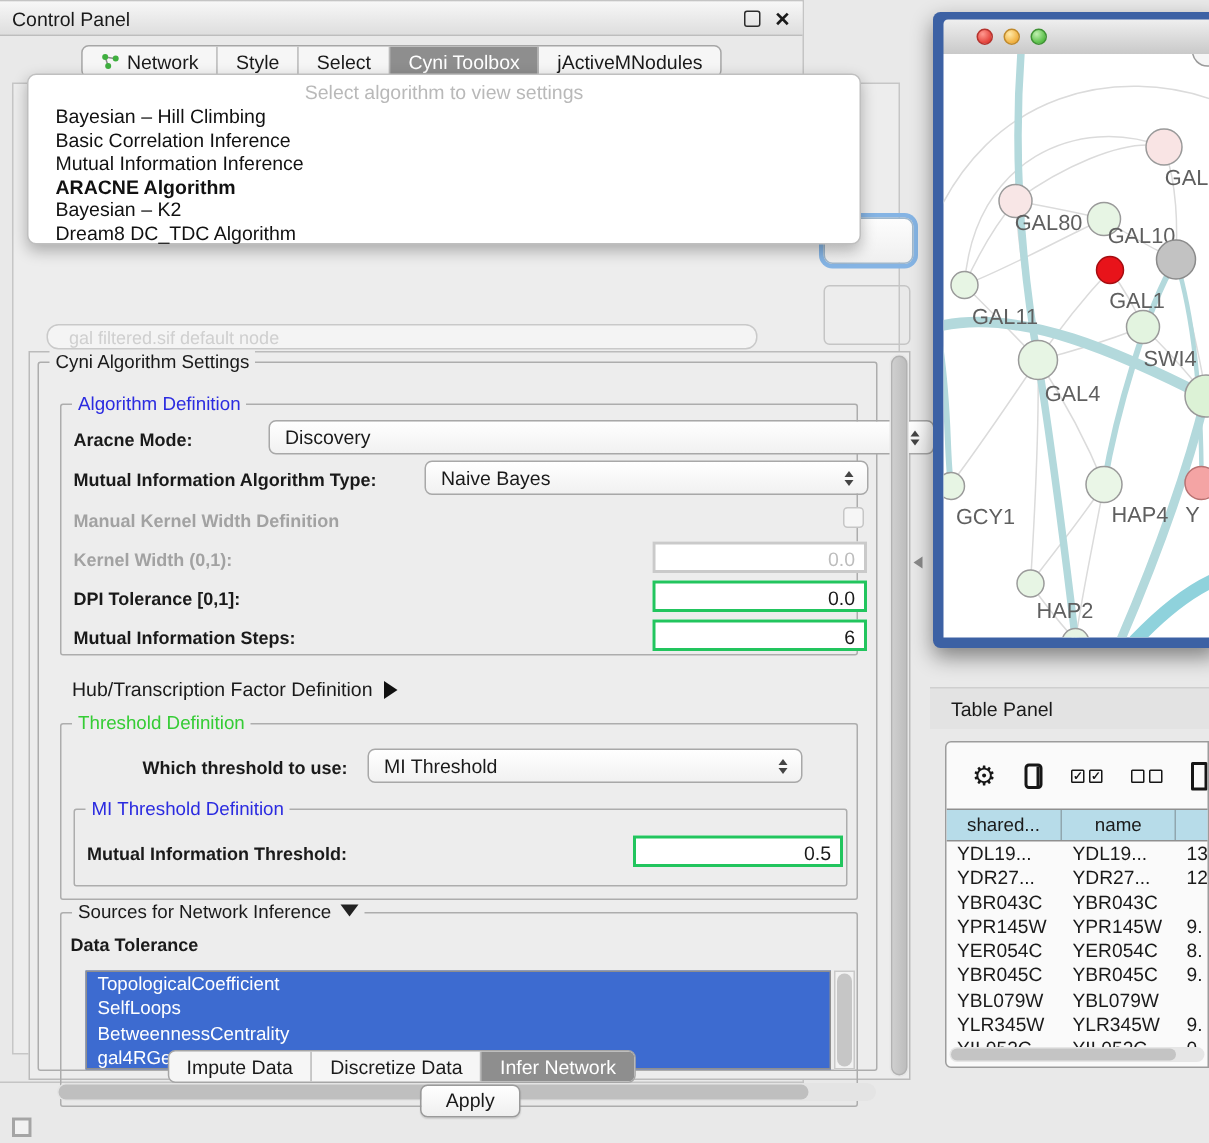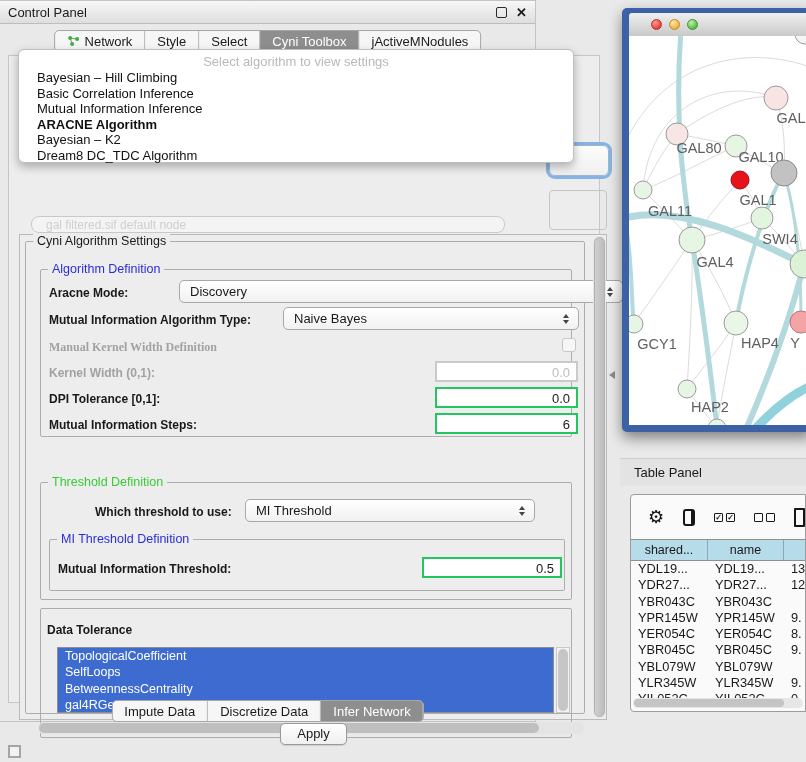--- a/index.html
+++ b/index.html
@@ -198,33 +198,36 @@
 
         <span class="fld-label" style="left:8px; top:43px;">Mutual Information Algorithm Type:</span>
         <div class="combo" style="left:242px; top:37px; width:296px; height:23px;">
           <span>Naive Bayes</span>
           <span class="stepper">
               <i class="up"></i>
               <i class="dn"></i>
             </span>
         </div>
 
-        <span class="fld-label disabled" style="left:8px; top:70px;font-family:Liberation Serif, serif;">Manual Kernel Width Definition</span>
+        <span class="fld-label disabled" style="left:8px; top:70px;">Manual Kernel Width Definition</span>
         <span class="checkbox" style="left:521px; top:68px;"></span>
 
         <span class="fld-label disabled" style="left:8px; top:96px;">Kernel Width (0,1):</span>
         <div class="tinput disabled" style="left:394px; top:91px; width:143px; height:21px;">0.0</div>
 
         <span class="fld-label" style="left:8px; top:122px;">DPI Tolerance [0,1]:</span>
         <div class="tinput" style="left:394px; top:117px; width:143px; height:21px;">0.0</div>
 
         <span class="fld-label" style="left:8px; top:148px;">Mutual Information Steps:</span>
         <div class="tinput" style="left:394px; top:143px; width:143px; height:21px;">6</div>
       </div>
 
+      <div class="hub-row" style="left:22px; top:210px;">
+        <span>Hub/Transcription Factor Definition</span><span class="tri-right"></span>
+      </div>
 
       <div class="groupbox" style="left:14px; top:240px; width:532px; height:118px;">
         <span class="group-title t-green">Threshold Definition</span>
 
         <span class="fld-label" style="left:54px; top:22px;">Which threshold to use:</span>
         <div class="combo" style="left:204px; top:16px; width:290px; height:23px;">
           <span>MI Threshold</span>
           <span class="stepper">
               <i class="up"></i>
               <i class="dn"></i>
@@ -232,20 +235,21 @@
         </div>
 
         <div class="groupbox" style="left:8px; top:56px; width:516px; height:52px;">
           <span class="group-title t-blue">MI Threshold Definition</span>
           <span class="fld-label" style="left:8px; top:22px;">Mutual Information Threshold:</span>
           <div class="tinput" style="left:372px; top:17px; width:140px; height:21px;">0.5</div>
         </div>
       </div>
 
       <div class="groupbox" style="left:14px; top:366px; width:532px; height:130px;">
+        <span class="group-title"><span>Sources for Network Inference</span><span class="tri-down"></span></span>
         <span class="fld-label" style="left:6px; top:14px;">Data Tolerance</span>
         <div class="attr-list" id="attr-list">
             <div class="attr-item">TopologicalCoefficient</div>
             <div class="attr-item">SelfLoops</div>
             <div class="attr-item">BetweennessCentrality</div>
             <div class="attr-item">gal4RGexp</div>
           </div>
         <div class="list-vscroll">
             <div class="thumb"></div>
           </div>

